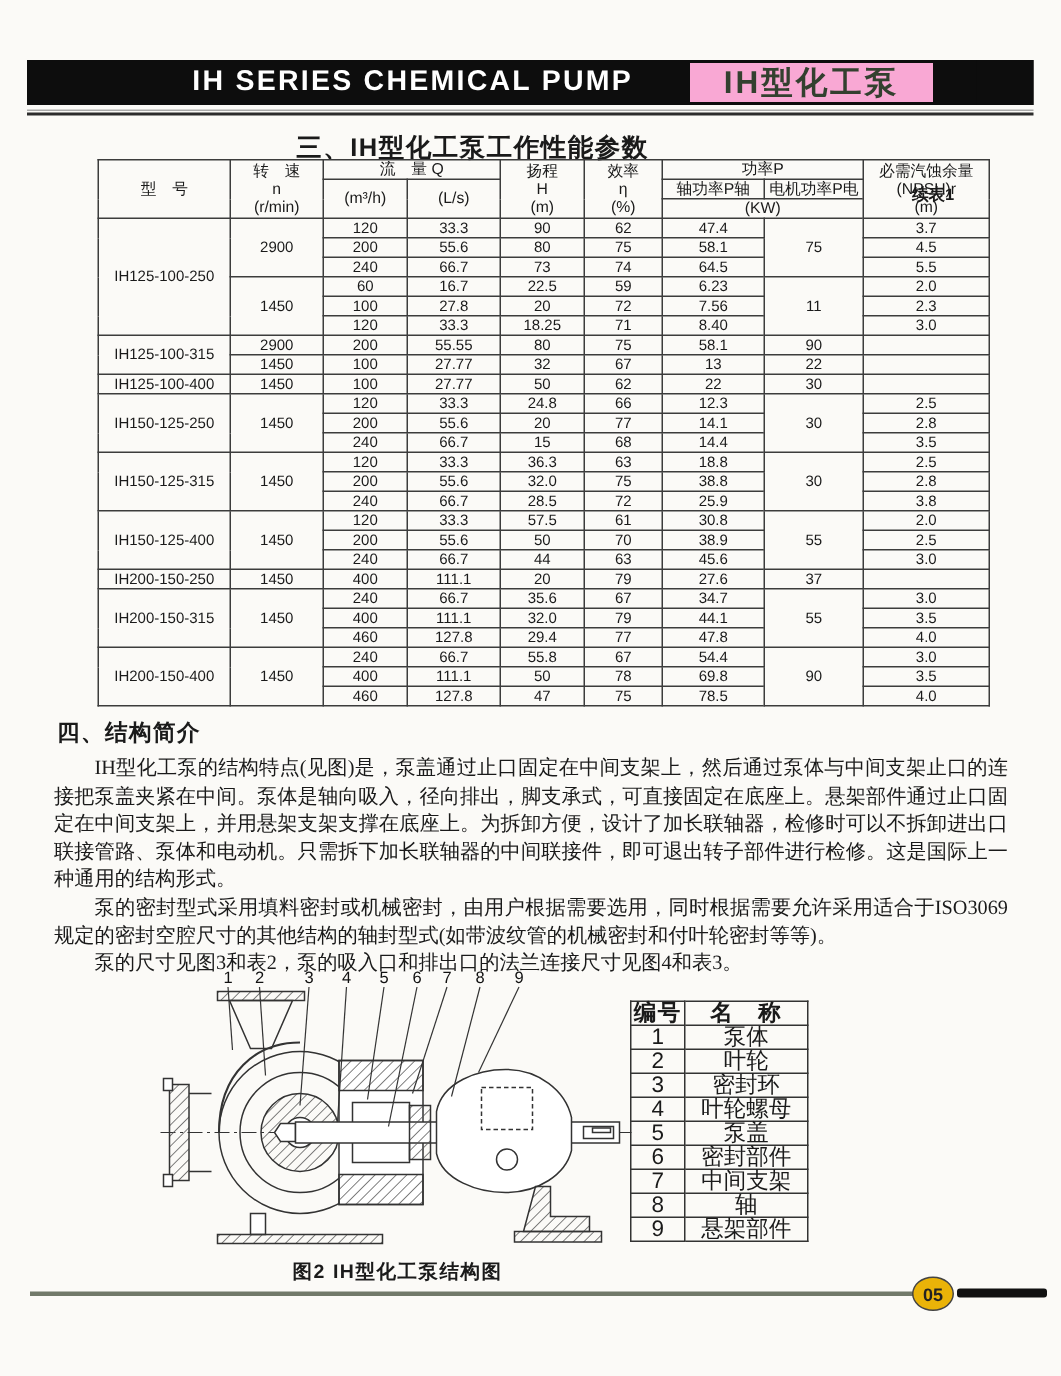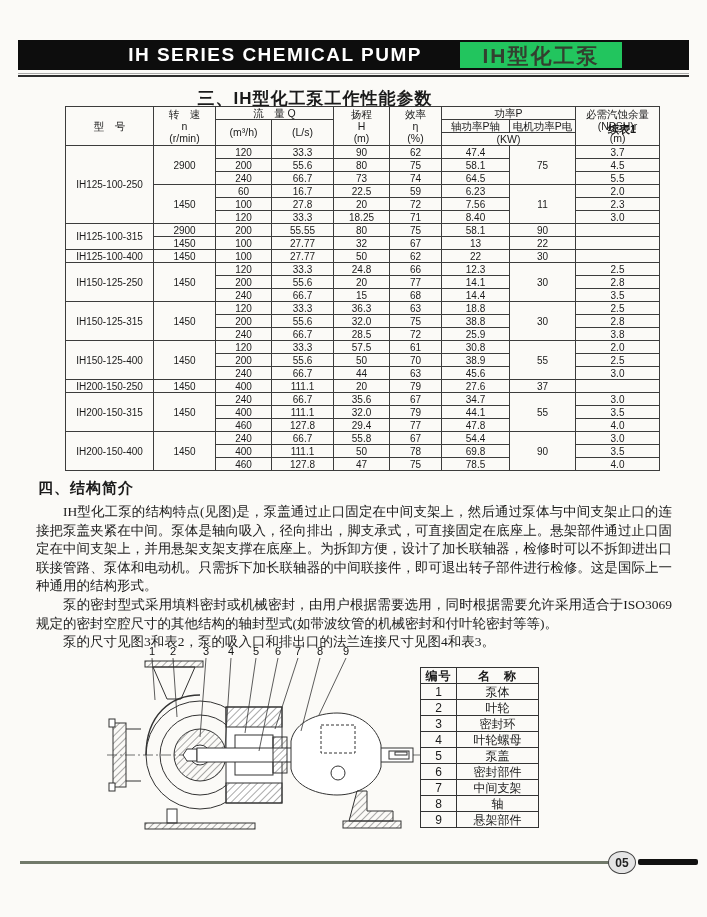--- a/index.html
+++ b/index.html
@@ -9,22 +9,22 @@
     background: #fbfaf7;
     font-family: "Liberation Sans", sans-serif;
     color: #1a1a1a;
     overflow: hidden;
   }
   
   .banner { position:absolute; left:18px; top:40px; width:671px; height:30px;
             background:#0d0d0d; display:flex; align-items:center;gap:29px; }
   .banner-en { flex:1; text-align:right; color:#fff; font-weight:bold;
                font-size:19px; letter-spacing:1.5px; padding-right:9px; white-space:nowrap; }
-  .banner-cn-box { width:162px; height:26px; background:#22c55e; display:flex;
-                   justify-content:center; }
+  .banner-cn-box { width:162px; height:26px; background:#f9a8d4; display:flex;
+                   align-items:center; justify-content:center; }
   .banner-cn { color:#33402f; font-weight:bold; font-size:21px; letter-spacing:2px; }
   .banner-tail { width:38px; height:30px; background:#0d0d0d; }
   .banner-underline1 { position:absolute; left:18px; top:73px; width:671px; height:1px; background:#aaa; }
   .banner-underline2 { position:absolute; left:18px; top:75px; width:671px; height:2px; background:#2c2c2c; }
 
   
   .perf-title { position:absolute; left:65px; top:87px; width:500px; text-align:center;
                 font-size:17px; font-weight:bold; letter-spacing:1px; }
   .continued-note { position:absolute; left:608px; top:98px; font-size:11px; font-weight:bold;margin-top:24px; }
   table.perf { position:absolute; left:65px; top:106px; width:594px;
@@ -49,29 +49,29 @@
   .figure-wrap { position:absolute; left:105px; top:645px; width:320px; }
   .figure-wrap svg { display:block; }
   .figure-caption { text-align:center; font-size:13px; font-weight:bold;
                     margin-top:2px; letter-spacing:1px; }
   .callout-num { font-size:11px; font-family:"Liberation Sans",sans-serif; fill:#111; }
 
   
   table.parts { position:absolute; left:420px; top:667px; width:118px;
                 border-collapse:collapse; table-layout:fixed; }
   table.parts th, table.parts td { border:1px solid #333; text-align:center;
-      font-size:12px; height:16px; line-height:14px; padding:0; font-weight:normal;margin-top:48px; }
+      font-size:15px; height:16px; line-height:14px; padding:0; font-weight:normal;margin-top:48px; }
   table.parts th { font-weight:bold; letter-spacing:1px; }
   col.p-no{width:36px} col.p-name{width:82px}
 
   
   .rule-green { position:absolute; left:20px; top:861px; width:592px; height:3px;
                 background:#71796a; }
   .page-circle { position:absolute; left:608px; top:851px; width:28px; height:23px;
-                 border:1.5px solid #444; border-radius:50%; background:#e5e5e5;
+                 border:1.5px solid #444; border-radius:50%; background:#eab308;
                  display:flex; align-items:center; justify-content:center;
                  font-size:12px; font-weight:bold; color:#222; }
   .rule-black { position:absolute; left:638px; top:859px; width:60px; height:6px;
                 background:#111; border-radius:2px; }
 </style>
 </head>
 <body>
 
 <div class="banner">
   <div class="banner-en">IH SERIES CHEMICAL PUMP</div>
@@ -442,20 +442,21 @@
         <line x1="173" y1="13" x2="154" y2="106" stroke="#333" stroke-width="0.8"></line>
         <text x="173" y="10" text-anchor="middle" class="callout-num">6</text>
         <line x1="193" y1="13" x2="170" y2="84" stroke="#333" stroke-width="0.8"></line>
         <text x="193" y="10" text-anchor="middle" class="callout-num">7</text>
         <line x1="215" y1="13" x2="196" y2="86" stroke="#333" stroke-width="0.8"></line>
         <text x="215" y="10" text-anchor="middle" class="callout-num">8</text>
         <line x1="241" y1="13" x2="214" y2="70" stroke="#333" stroke-width="0.8"></line>
         <text x="241" y="10" text-anchor="middle" class="callout-num">9</text>
       </g>
   </svg>
+  <div class="figure-caption">图2  IH型化工泵结构图</div>
 </div>
 
 <table class="parts">
   <colgroup>
       <col class="p-no">
       <col class="p-name">
     </colgroup>
   <thead>
     <tr>
       <th>编号</th>

